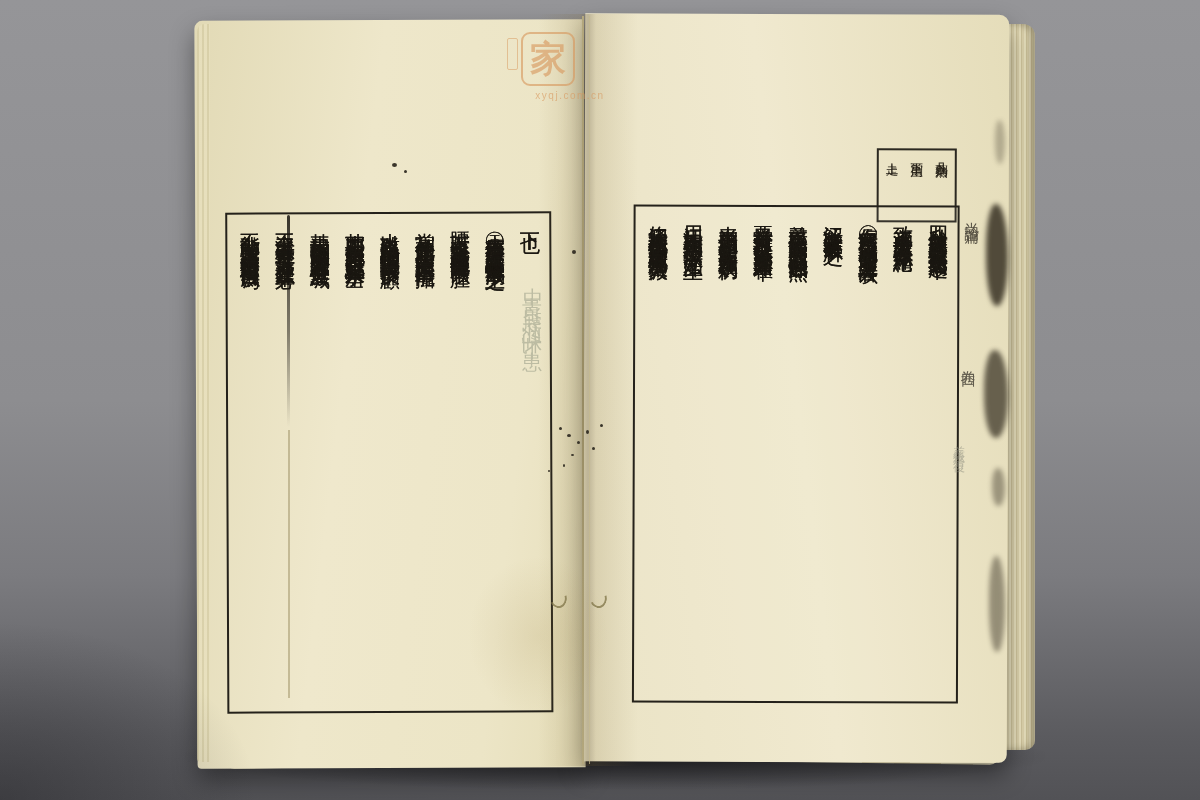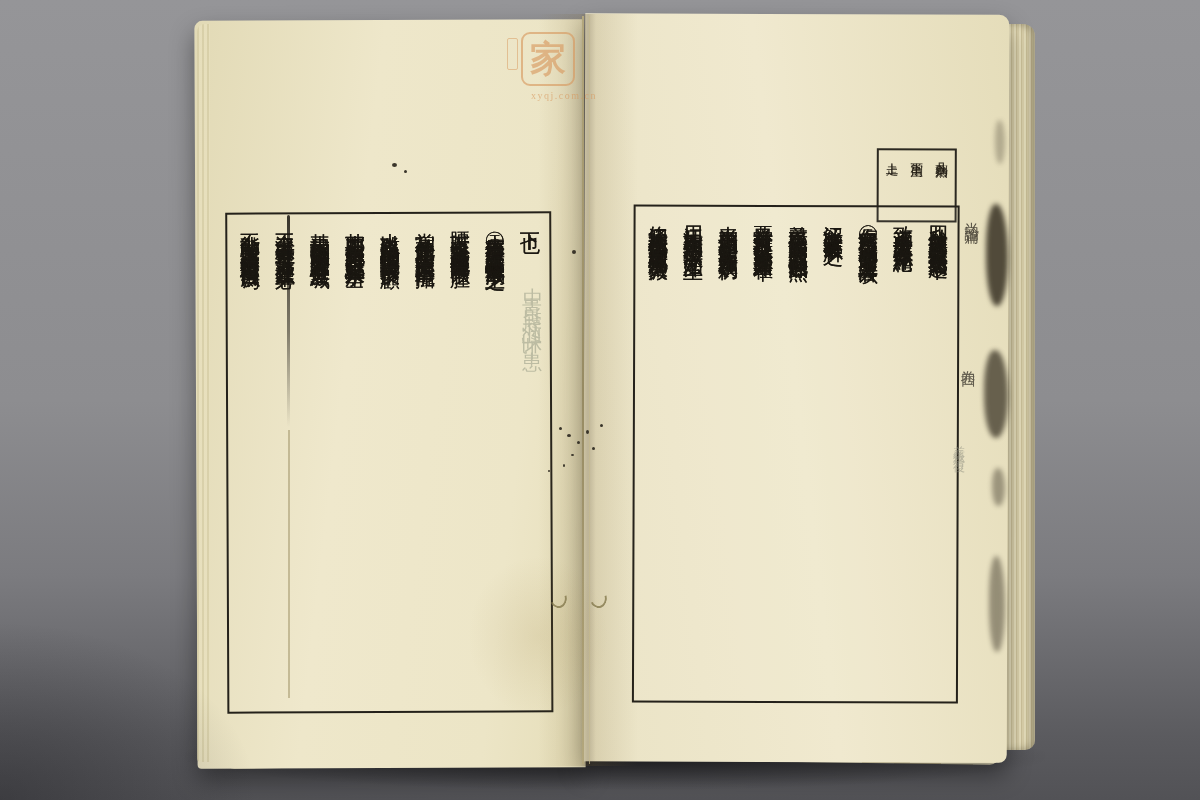--- a/index.html
+++ b/index.html
@@ -76,22 +76,22 @@
   .hook{position:absolute;width:12px;height:14px;border:2.5px solid #857a4e;opacity:.8;
     border-radius:50% 60% 50% 50%;border-top-color:transparent;border-left-color:transparent;transform:rotate(25deg);}
   .hk1{left:551px;top:590px;}
   .hk2{left:591px;top:590px;}
   
   .watermark{left:497px;top:26px;width:112px;height:86px;color:#d8985e;opacity:.62;z-index:60;}
   .seal{position:absolute;left:24px;top:6px;width:50px;height:50px;border:2.5px solid currentColor;
     border-radius:9px;display:flex;align-items:center;justify-content:center;
     font-size:36px;font-weight:bold;}
   .seal-side{position:absolute;left:10px;top:12px;width:9px;height:30px;border:1.5px solid currentColor;border-radius:2px;opacity:.8;}
-  .wm-url{position:absolute;left:11px;top:64px;width:112px;text-align:center;font-size:10px;
-    letter-spacing:1.5px;font-family:Liberation Serif, serif;}
+  .wm-url{position:absolute;left:17px;top:64px;width:112px;text-align:center;font-size:10px;
+    letter-spacing:1.5px;font-family:Liberation Sans, sans-serif;}
 </style>
 </head>
 <body>
 
 <div class="stage">
 
   <div class="abs book-shadow"></div>
   <div class="abs stack-bottom-left"></div>
   <div class="abs stack-bottom-right"></div>
   <div class="abs edge-strip"></div>

